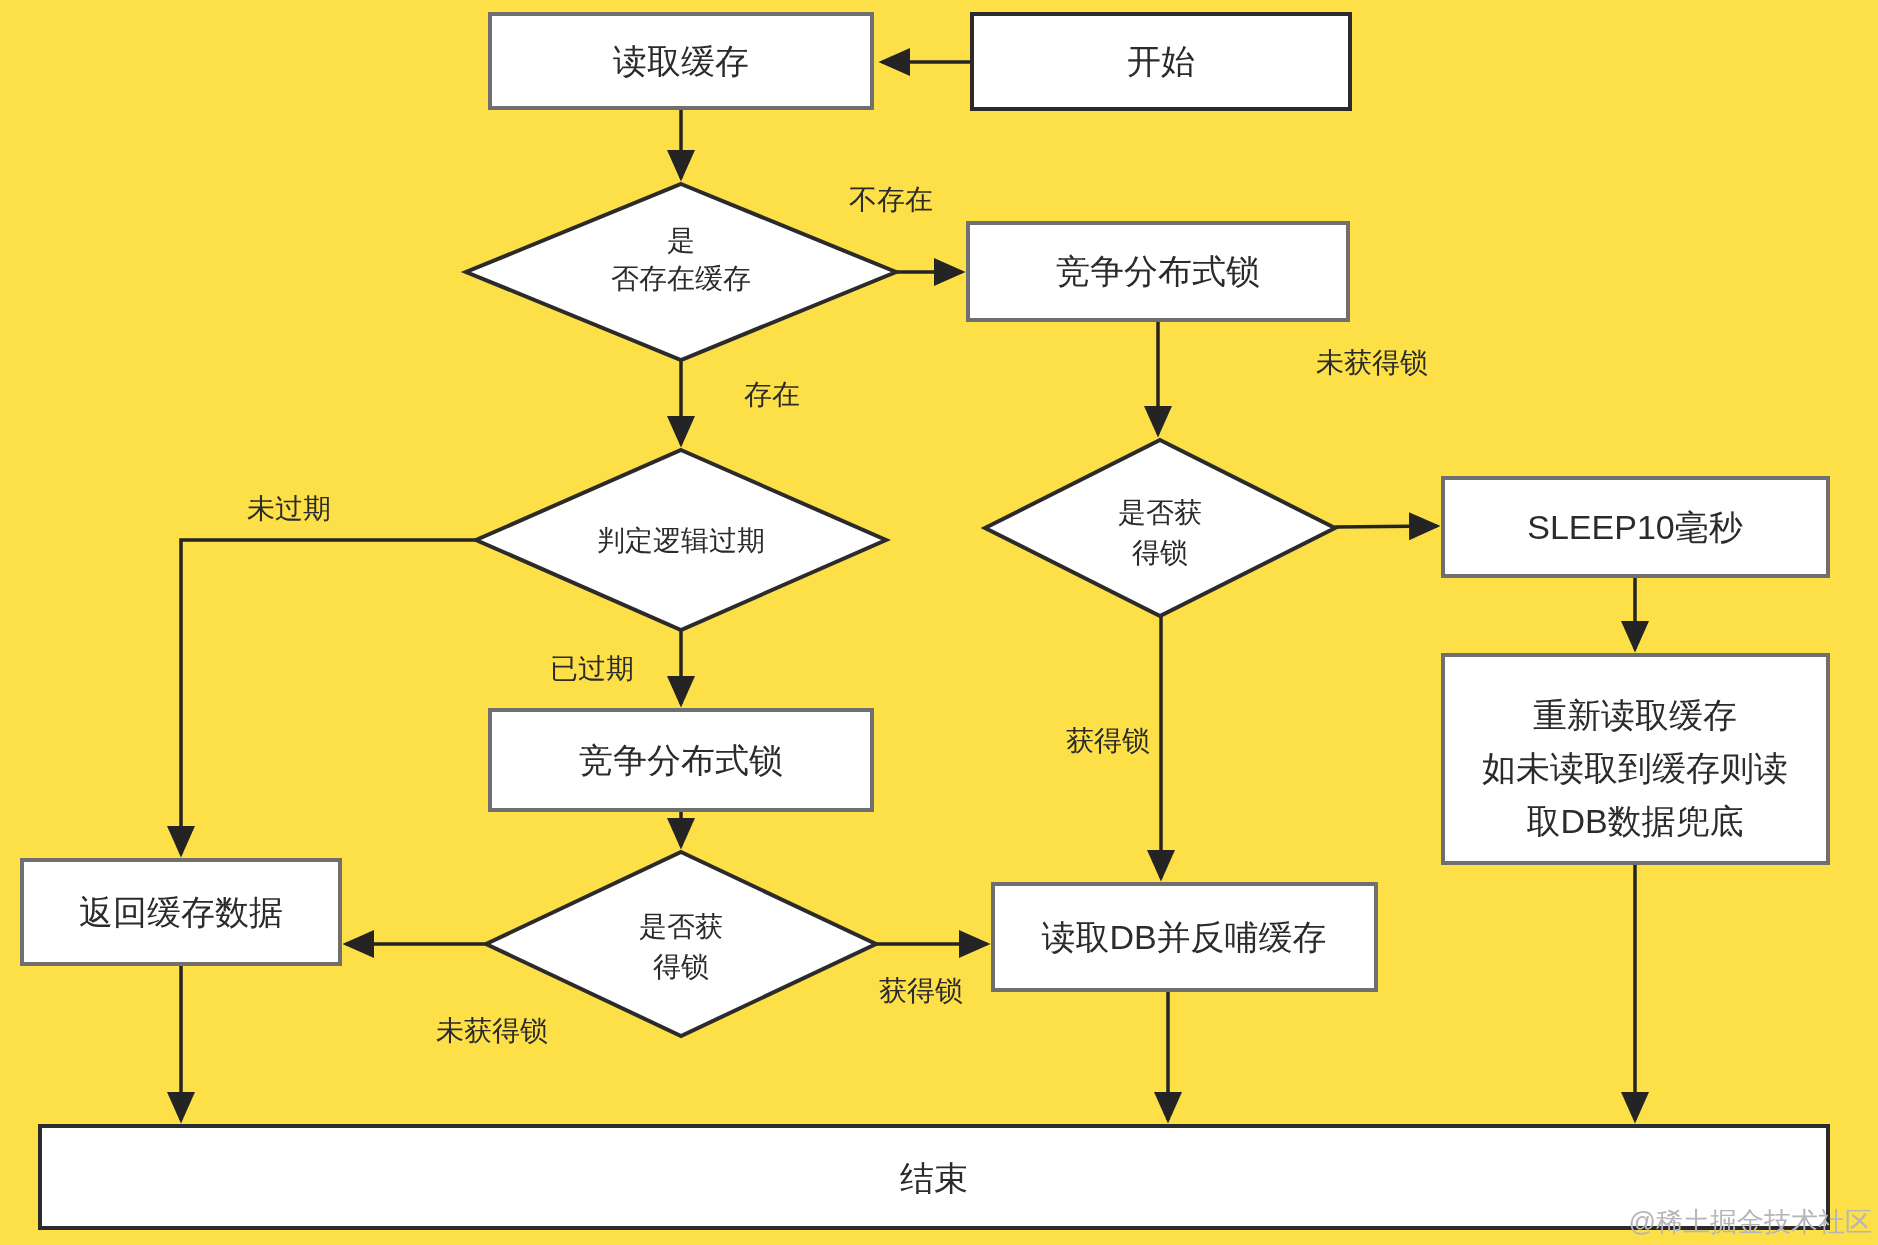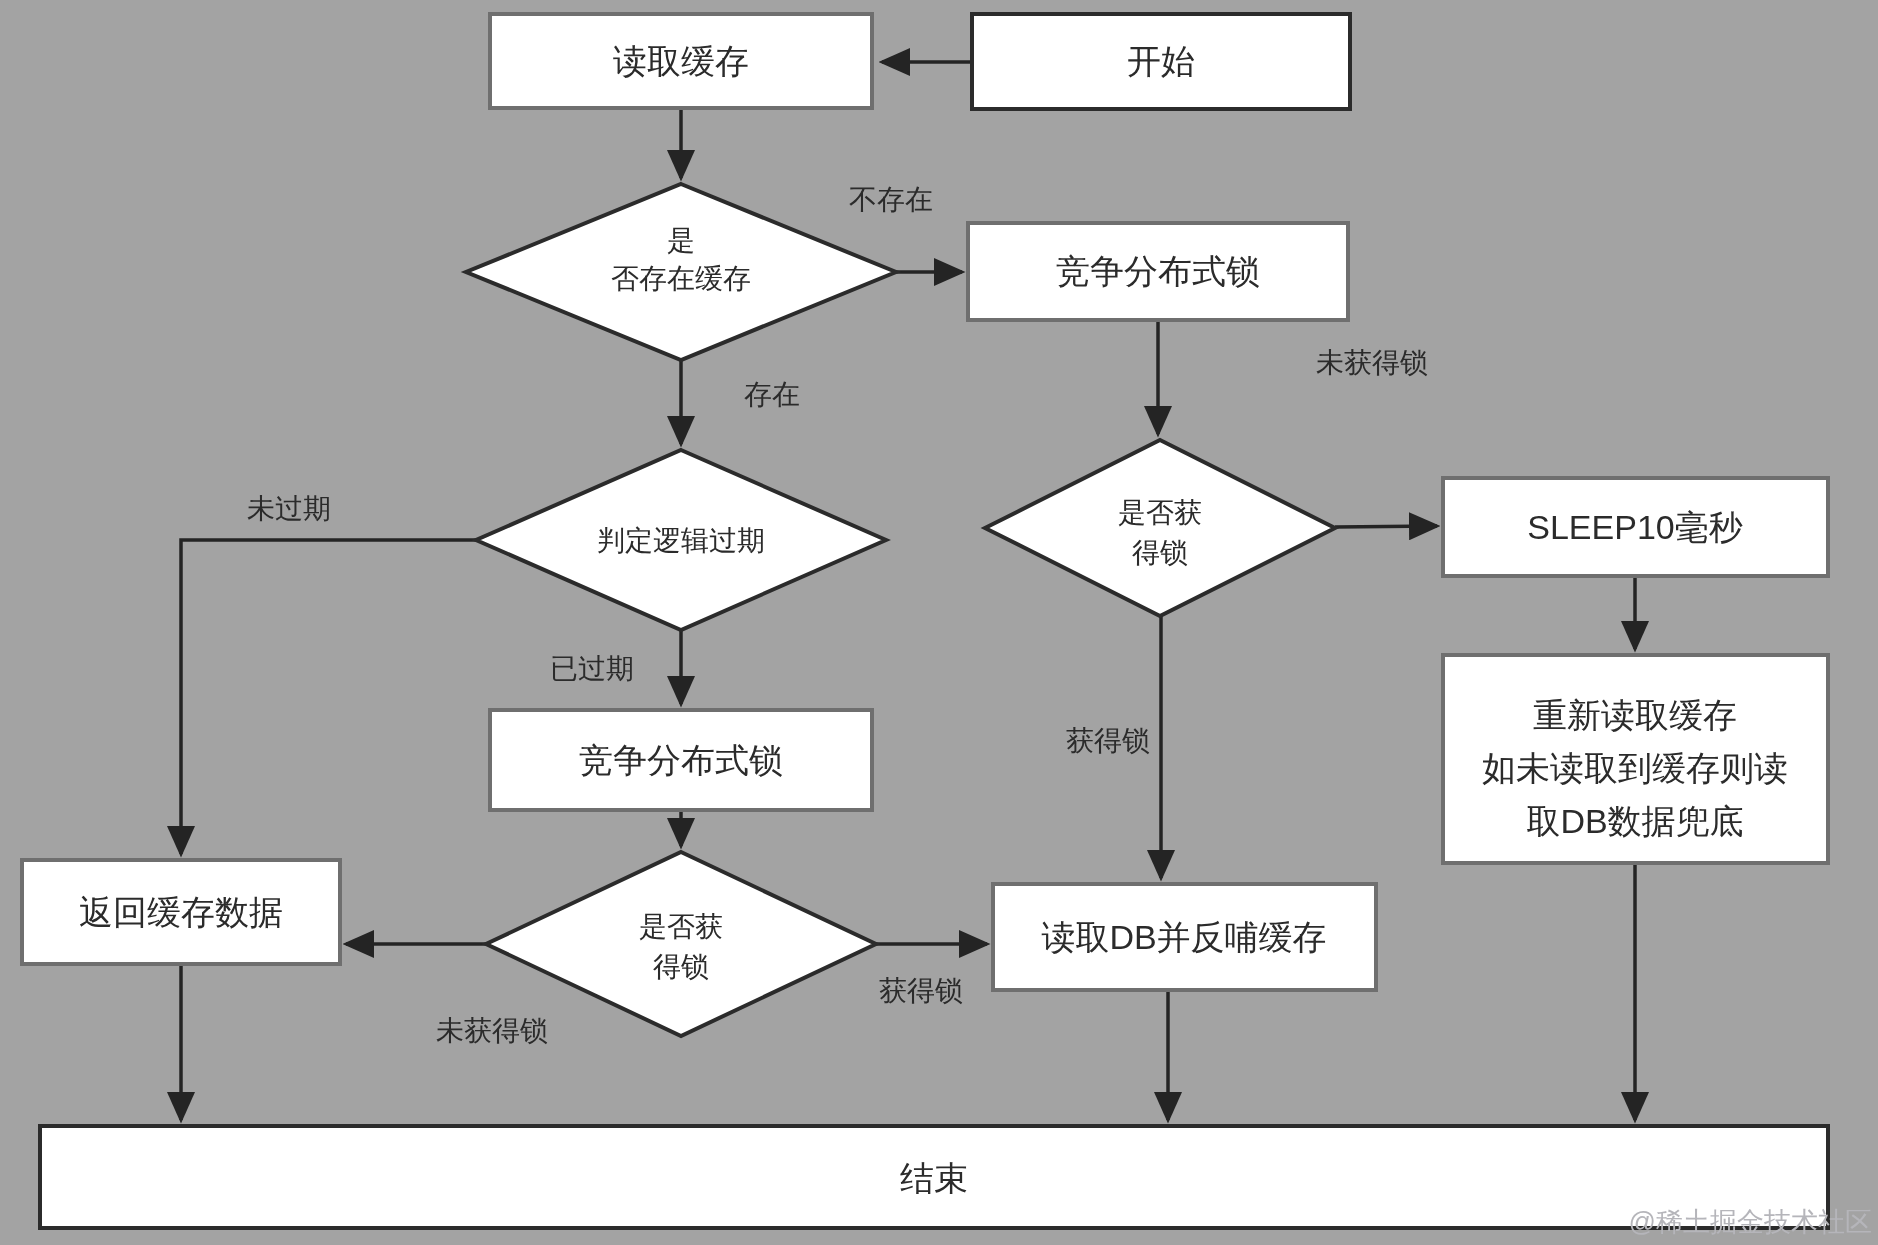--- a/index.html
+++ b/index.html
@@ -1,17 +1,17 @@
 <!DOCTYPE html>
 <html><head>
 <meta charset="utf-8">
 <style>
   html,body{margin:0;padding:0;background:#ffffff;}
   body{font-family:"Liberation Sans", sans-serif;}
-  .stage{width:1878px;height:1245px;position:relative;background:#a3a3a3;overflow:hidden;}
+  .stage{width:1878px;height:1245px;position:relative;background:#fde047;overflow:hidden;}
   svg{display:block;}
   .node-rect{fill:#ffffff;stroke:#6f6f6f;stroke-width:4;}
   .node-rect.strong{stroke:#2b2b2b;}
   .diamond{fill:#ffffff;stroke:#2b2b2b;stroke-width:4;}
   .edge{stroke:#242424;stroke-width:3.5;fill:none;}
   .node-text{font-size:34px;font-weight:500;fill:#2b2b2b;text-anchor:middle;}
   .label-text{font-size:28px;font-weight:500;fill:#2b2b2b;text-anchor:middle;}
   .watermark-text{font-size:27px;font-weight:400;fill:#b5b5ba;text-anchor:end;}
 </style>
 </head>

